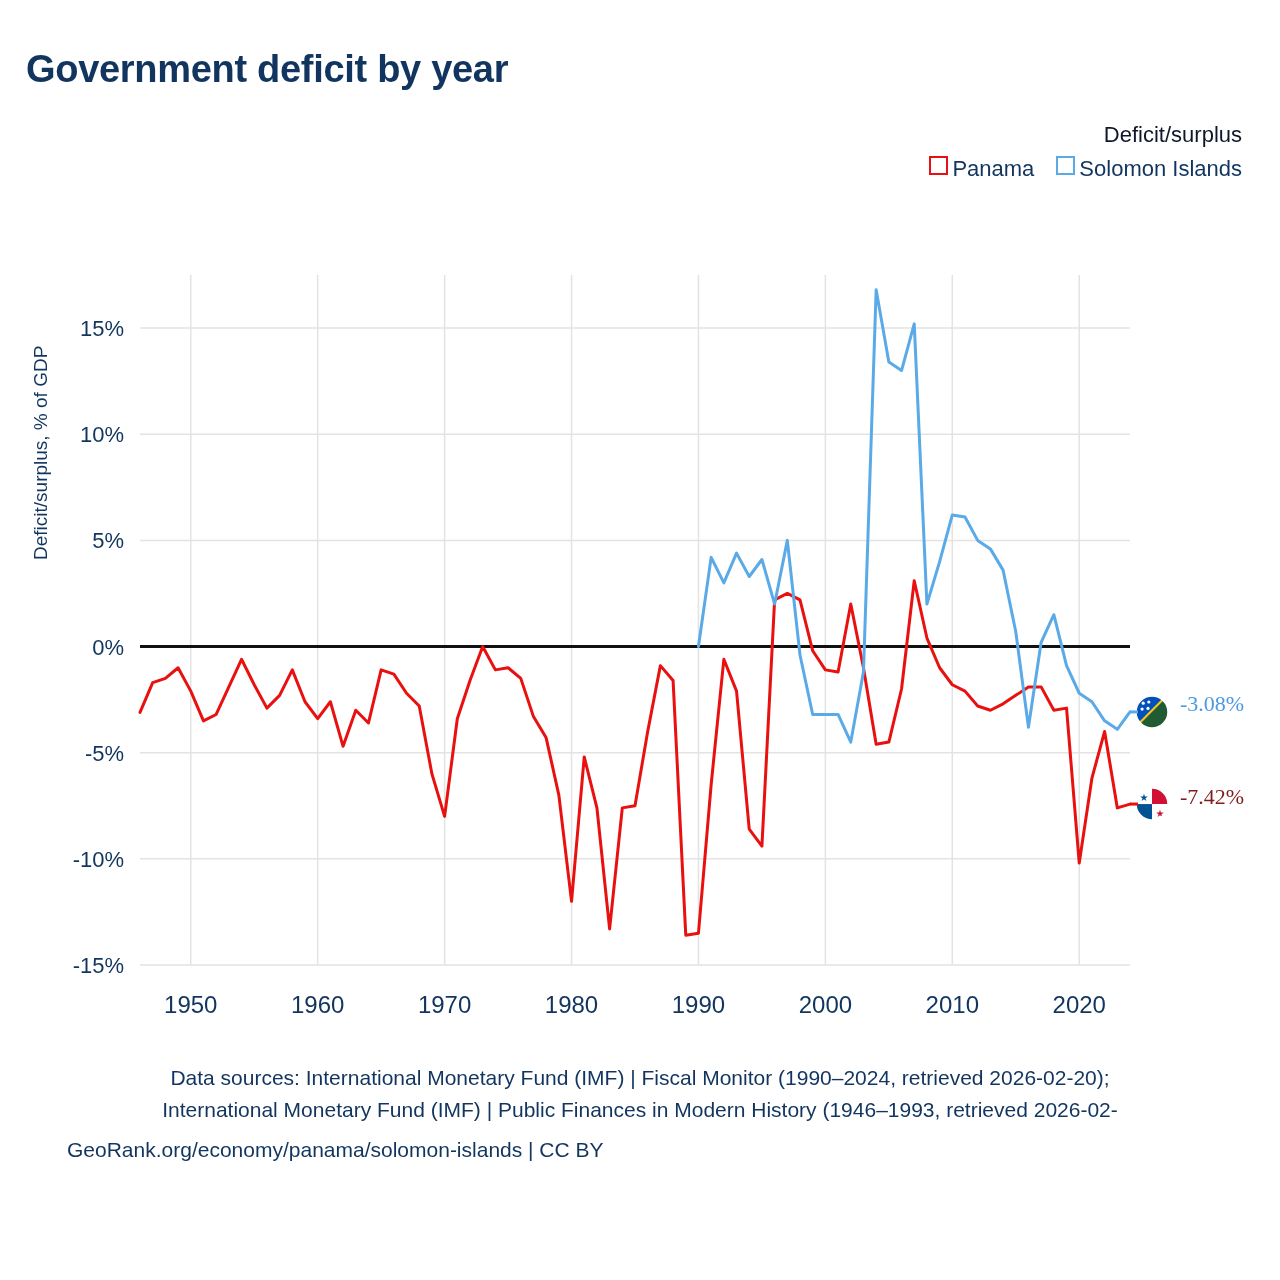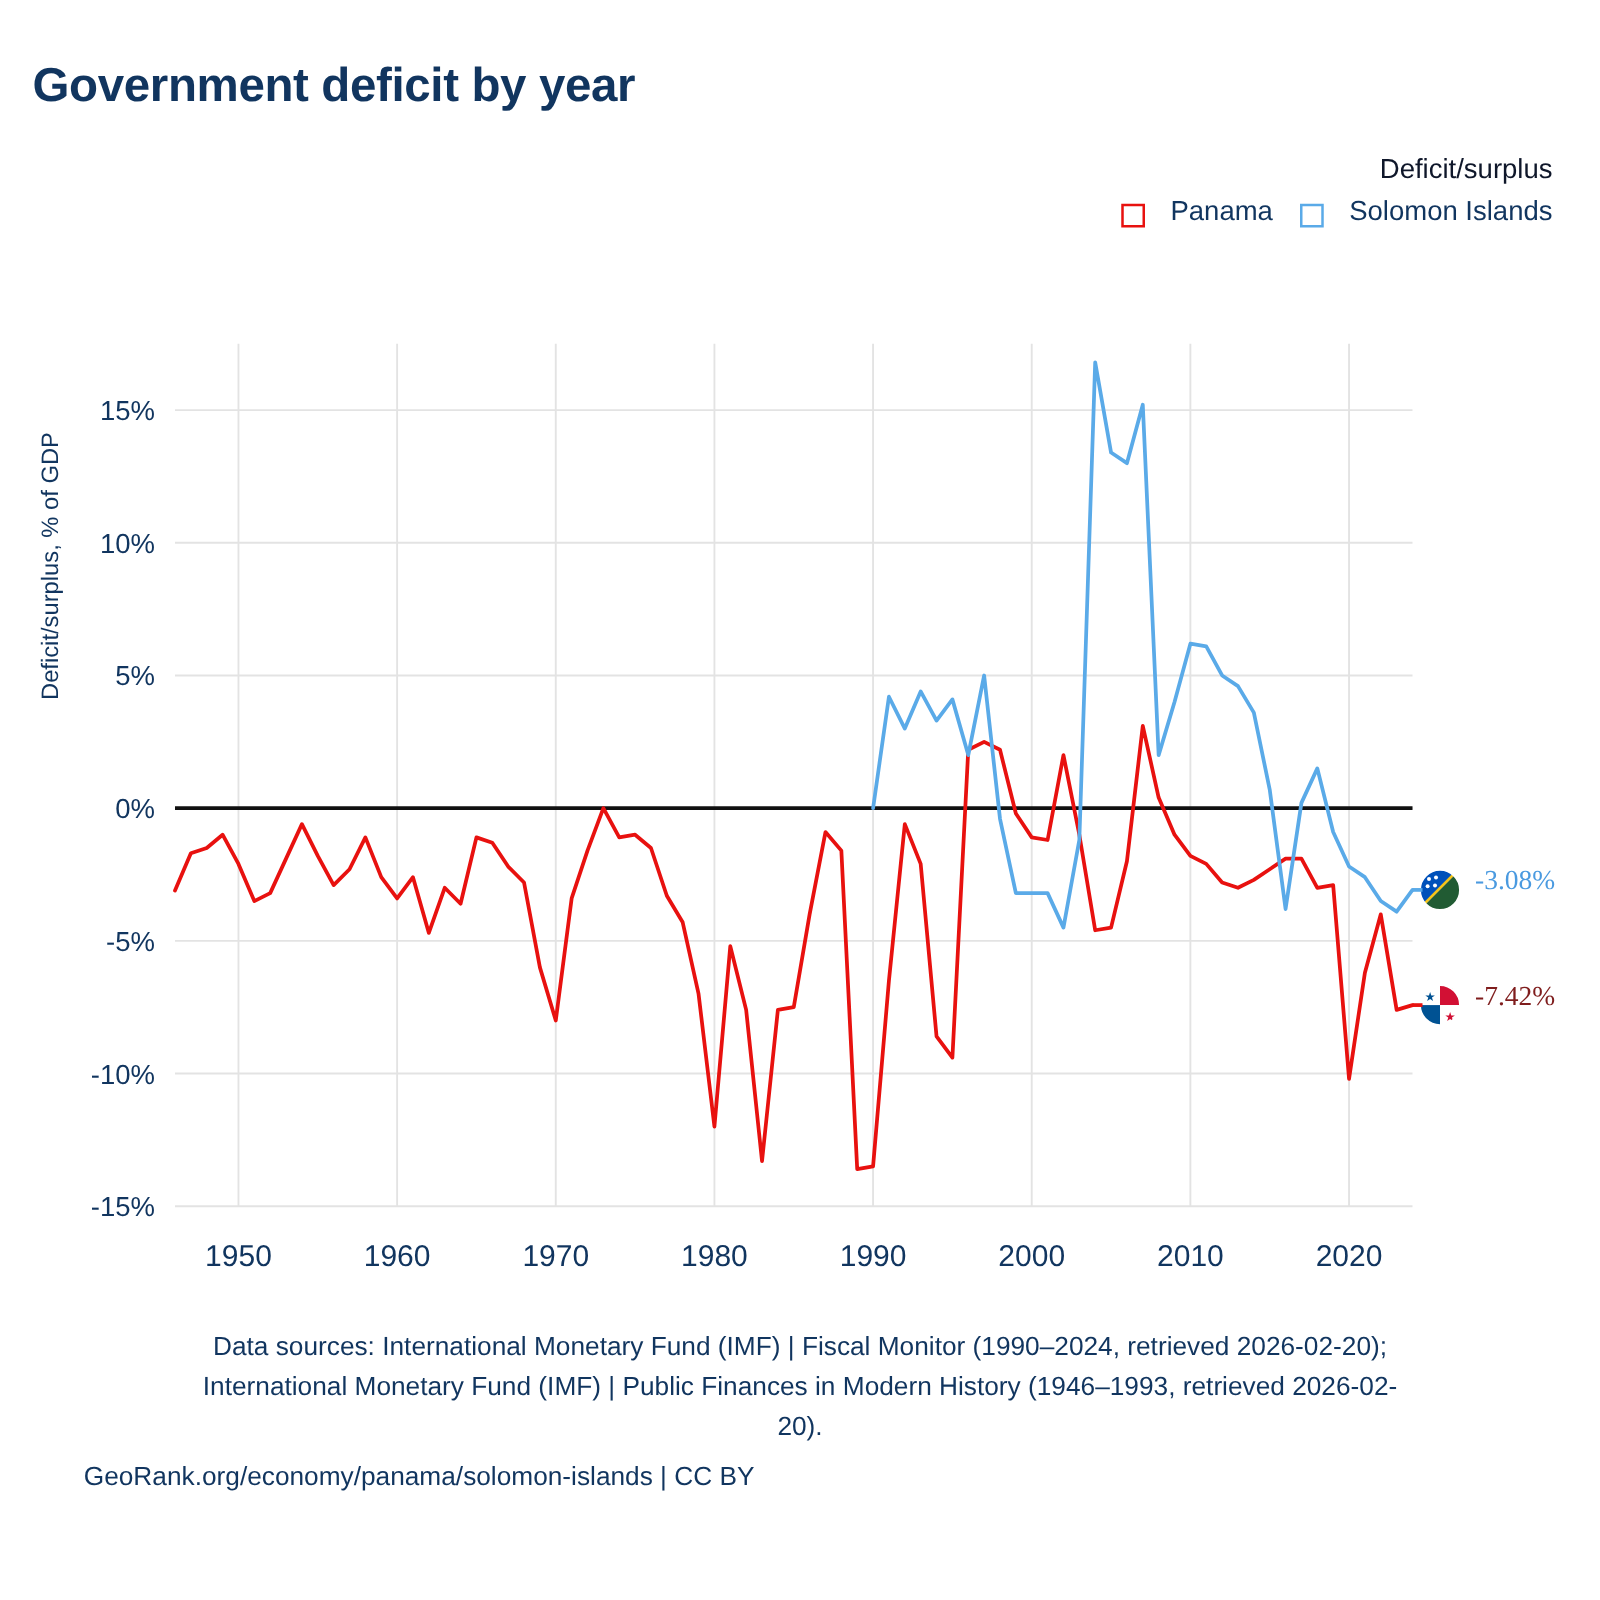--- a/index.html
+++ b/index.html
@@ -43,22 +43,22 @@
   .legend-items {
     display: flex;
     flex-direction: row;
     justify-content: flex-end;
     align-items: center;
     gap: 22px;
   }
   .legend-item {
     display: flex;
     flex-direction: row;
-    align-items: flex-end;
-    gap: 20px;
+    align-items: flex-start;
+    gap: 4px;
   }
   .legend-swatch {
     width: 19px;
     height: 19px;
     background: #ffffff;
     border: 2.5px solid #000;
     box-sizing: border-box;
   }
   .legend-label {
     font-size: 22px;
@@ -211,17 +211,16 @@
       <line x1="1130" y1="804.0707692307692" x2="1138" y2="804.0707692307692" stroke="#e8110f" stroke-width="3"></line>
     </svg>
 
 
   <div class="endlabel solomon">-3.08%</div>
   <div class="endlabel panama">-7.42%</div>
 
   <div class="footer">
     <span class="src-line">Data sources: International Monetary Fund (IMF) | Fiscal Monitor (1990–2024, retrieved 2026-02-20);</span>
     <span class="src-line">International Monetary Fund (IMF) | Public Finances in Modern History (1946–1993, retrieved 2026-02-</span>
-    <span class="src-line">20).</span>
     <span class="url-line">GeoRank.org/economy/panama/solomon-islands | CC BY</span>
   </div>
 
 </div>
 
 </body></html>

